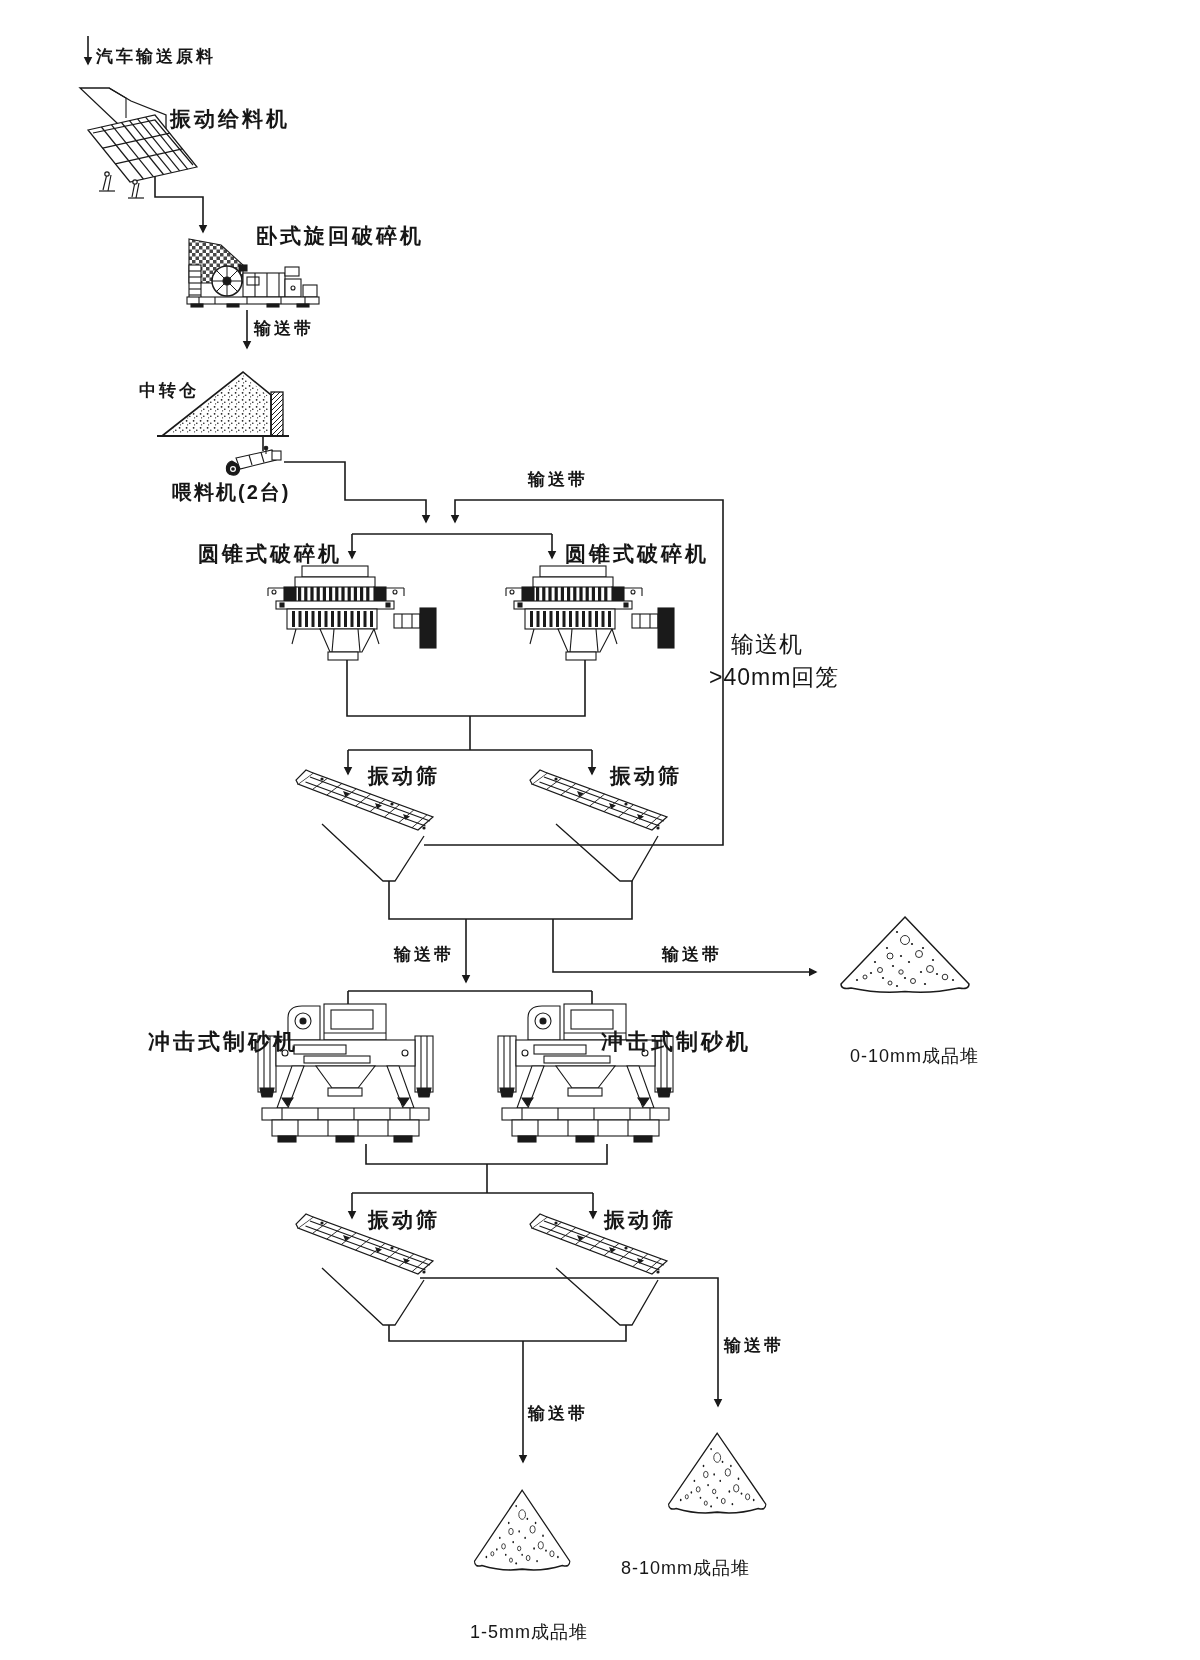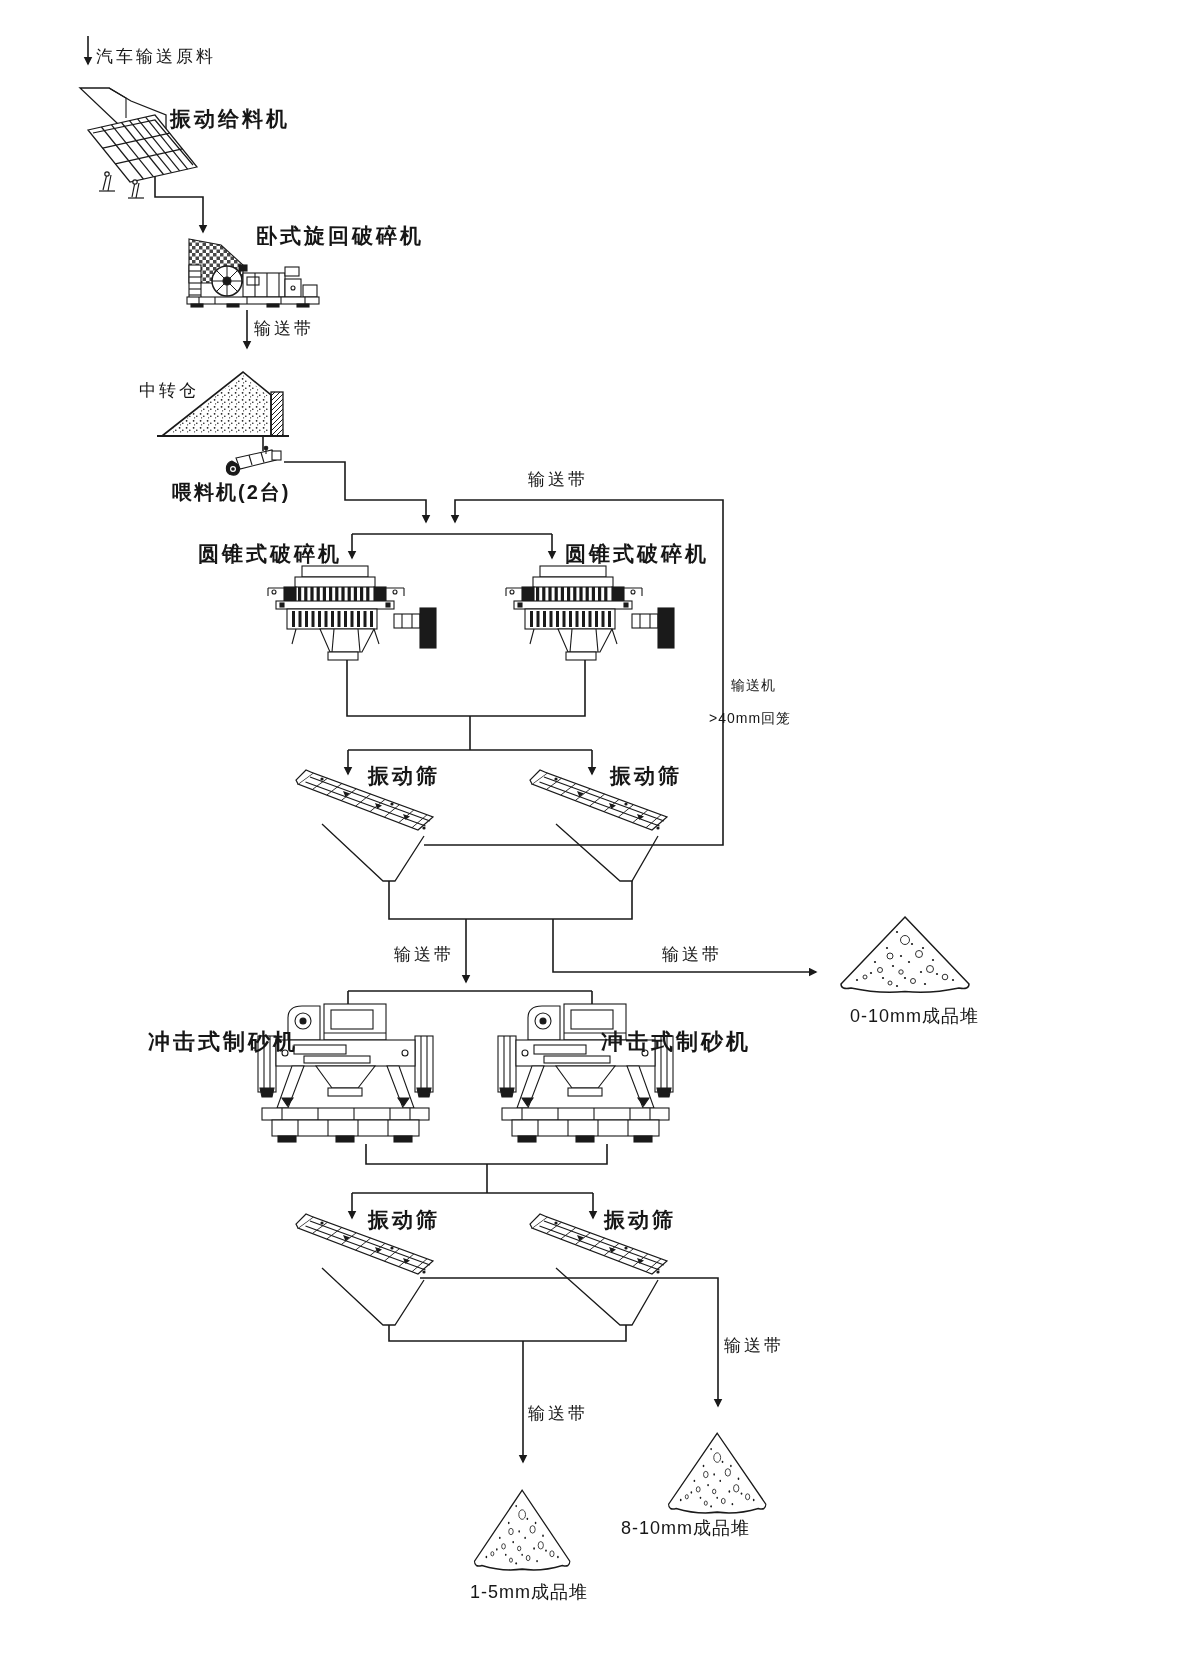--- a/index.html
+++ b/index.html
@@ -1,23 +1,23 @@
 <!DOCTYPE html>
 <html><head>
 <meta charset="utf-8">
 <style>
   html,body{margin:0;padding:0;background:#ffffff;}
   .canvas{position:relative;width:1200px;height:1660px;background:#ffffff;overflow:hidden;
           font-family:"Liberation Sans",sans-serif;}
   .canvas svg{position:absolute;left:0;top:0;}
   .lbl{position:absolute;white-space:nowrap;color:#161616;line-height:1.15;}
   .b{font-weight:bold;}
-  .s17{font-size:17px;letter-spacing:3px;}
-  .s17n{font-size:14px;letter-spacing:1px;margin-top:46px;}
-  .s18{font-size:18px;letter-spacing:1px;}
+  .s17{font-size:17px;letter-spacing:3px;font-weight:bold;}
+  .s17n{font-size:23px;letter-spacing:1px;}
+  .s18{font-size:18px;letter-spacing:1px;margin-top:40px;}
   .s20{font-size:20px;letter-spacing:2px;}
   .s21{font-size:21px;letter-spacing:3px;text-align:right;}
   .s22{font-size:22px;letter-spacing:3px;}
 </style>
 </head>
 <body>
 
 <div class="canvas">
 
 <svg width="1200" height="1660" viewBox="0 0 1200 1660">

